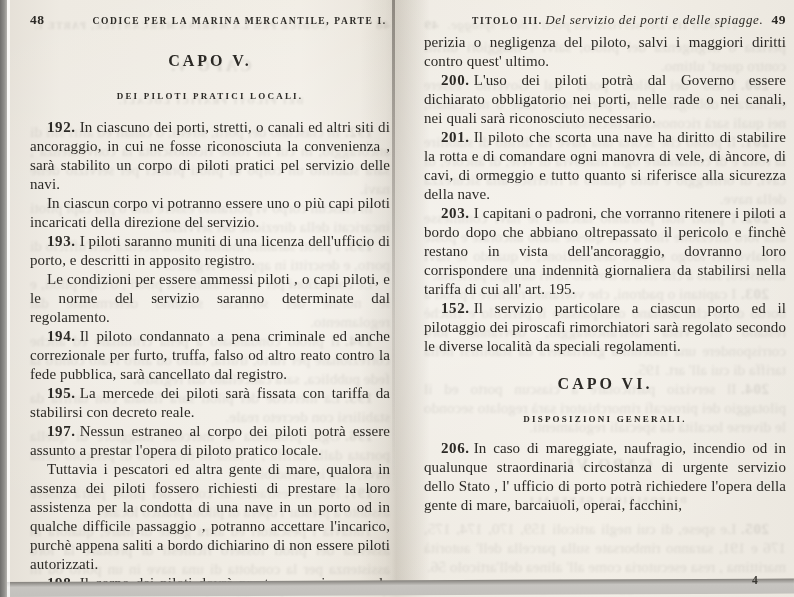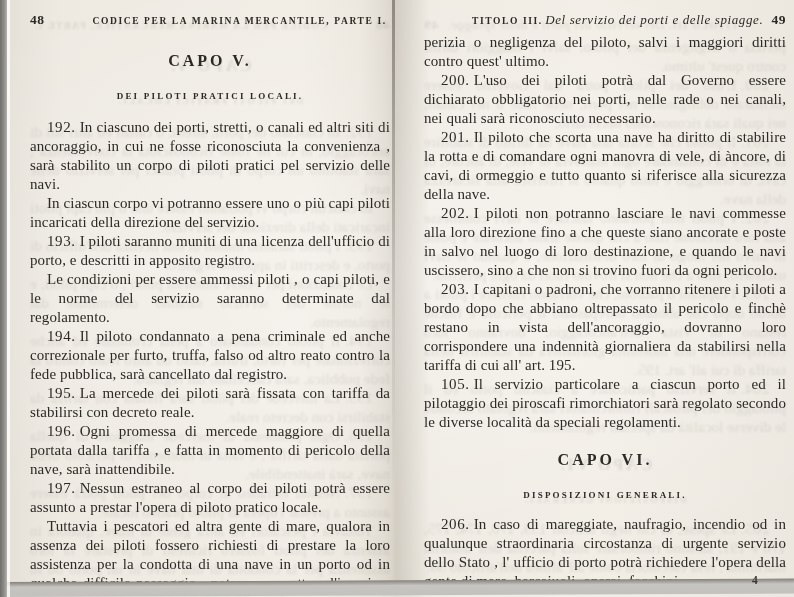--- a/index.html
+++ b/index.html
@@ -43,21 +43,21 @@
 
   .capo{ text-align:center;font-size:16px;font-weight:bold;letter-spacing:3px;margin:0;}
   .page-left .capo{margin-top:24px;}
   .section-heading{text-align:center;font-size:9px;font-weight:bold;letter-spacing:2.2px;margin:0;margin-top:21px;}
   .body-block{margin-top:17px;font-size:15px;line-height:19px;text-align:justify;letter-spacing:0.1px;}
   .page-right .body-block-top{margin-top:5px;}
   .page-right .capo{margin-top:19px;}
   .page-right .body-block-bottom{margin-top:15px;}
   .para{margin:0;text-indent:17px;}
   .para.no-indent{text-indent:0;}
-  .artnum{font-weight:normal;letter-spacing:0.6px;margin-right:4px;}
+  .artnum{font-weight:bold;letter-spacing:0.6px;margin-right:4px;}
   .artnum:empty{margin-right:0;}
   .signature-mark{position:absolute;left:752px;top:574px;z-index:6;
     font-size:11.5px;font-weight:bold;color:#3a3833;}
 </style>
 </head>
 <body>
 
 <div class="scan">
   <div class="gutter-shade"></div>
 
@@ -69,21 +69,20 @@
       </div>
       <h2 class="capo">CAPO V.</h2>
       <h3 class="section-heading">DEI PILOTI PRATICI LOCALI.</h3>
       <div class="body-block">
         <p class="para"><b class="artnum">192.</b><span>In ciascuno dei porti, stretti, o canali ed altri siti di ancoraggio, in cui ne fosse riconosciuta la convenienza , sarà stabilito un corpo di piloti pratici pel servizio delle navi.</span></p>
         <p class="para"><b class="artnum"></b><span>In ciascun corpo vi potranno essere uno o più capi piloti incaricati della direzione del servizio.</span></p>
         <p class="para"><b class="artnum">193.</b><span>I piloti saranno muniti di una licenza dell'ufficio di porto, e descritti in apposito registro.</span></p>
         <p class="para"><b class="artnum"></b><span>Le condizioni per essere ammessi piloti , o capi piloti, e le norme del servizio saranno determinate dal regolamento.</span></p>
         <p class="para"><b class="artnum">194.</b><span>Il piloto condannato a pena criminale ed anche correzionale per furto, truffa, falso od altro reato contro la fede pubblica, sarà cancellato dal registro.</span></p>
         <p class="para"><b class="artnum">195.</b><span>La mercede dei piloti sarà fissata con tariffa da stabilirsi con decreto reale.</span></p>
-        <p class="para"><b class="artnum">196.</b><span>Ogni promessa di mercede maggiore di quella portata dalla tariffa , e fatta in momento di pericolo della nave, sarà inattendibile.</span></p>
         <p class="para"><b class="artnum">197.</b><span>Nessun estraneo al corpo dei piloti potrà essere assunto a prestar l'opera di piloto pratico locale.</span></p>
         <p class="para"><b class="artnum"></b><span>Tuttavia i pescatori ed altra gente di mare, qualora in assenza dei piloti fossero richiesti di prestare la loro assistenza per la condotta di una nave in un porto od in qualche difficile passaggio , potranno accettare l'incarico, purchè appena saliti a bordo dichiarino di non essere piloti autorizzati.</span></p>
         <p class="para"><b class="artnum">198.</b><span>Il corpo dei piloti dovrà prestare cauzione per la della che sarà determinata dal regolamento.</span></p>
       </div>
     </div>
   <div class="ghost" aria-hidden="true">
       <div class="running-header">
         <b class="pagenum">48</b>
         <span class="rh-center"><span class="rh-caps">CODICE PER LA MARINA MERCANTILE, PARTE I.</span></span>
       </div>
@@ -111,23 +110,22 @@
         <span class="rh-center">
           <span class="rh-caps">TITOLO III.</span>
           <span class="rh-italic">Del servizio dei porti e delle spiagge.</span>
         </span>
         <b class="pagenum">49</b>
       </div>
       <div class="body-block body-block-top">
         <p class="para no-indent"><b class="artnum"></b><span>perizia o negligenza del piloto, salvi i maggiori diritti contro quest' ultimo.</span></p>
         <p class="para"><b class="artnum">200.</b><span>L'uso dei piloti potrà dal Governo essere dichiarato obbligatorio nei porti, nelle rade o nei canali, nei quali sarà riconosciuto necessario.</span></p>
         <p class="para"><b class="artnum">201.</b><span>Il piloto che scorta una nave ha diritto di stabilire la rotta e di comandare ogni manovra di vele, di àncore, di cavi, di ormeggio e tutto quanto si riferisce alla sicurezza della nave.</span></p>
-        <p class="para"><b class="artnum">202.</b><span>I piloti non potranno lasciare le navi commesse alla loro direzione fino a che queste siano ancorate e poste in salvo nel luogo di loro destinazione, e quando le navi uscissero, sino a che non si trovino fuori da ogni pericolo.</span></p>
         <p class="para"><b class="artnum">203.</b><span>I capitani o padroni, che vorranno ritenere i piloti a bordo dopo che abbiano oltrepassato il pericolo e finchè restano in vista dell'ancoraggio, dovranno loro corrispondere una indennità giornaliera da stabilirsi nella tariffa di cui all' art. 195.</span></p>
-        <p class="para"><b class="artnum">105.</b><span>Il servizio particolare a ciascun porto ed il pilotaggio dei piroscafi rimorchiatori sarà regolato secondo le diverse località da speciali regolamenti.</span></p>
+        <p class="para"><b class="artnum">152.</b><span>Il servizio particolare a ciascun porto ed il pilotaggio dei piroscafi rimorchiatori sarà regolato secondo le diverse località da speciali regolamenti.</span></p>
       </div>
       <h2 class="capo">CAPO VI.</h2>
       <h3 class="section-heading">DISPOSIZIONI GENERALI.</h3>
       <div class="body-block body-block-bottom">
         <p class="para"><b class="artnum">206.</b><span>In caso di mareggiate, naufragio, incendio od in qualunque straordinaria circostanza di urgente servizio dello Stato , l' ufficio di porto potrà richiedere l'opera della gente di mare, barcaiuoli, operai, facchini,</span></p>
       </div>
     </div>
   <div class="ghost" aria-hidden="true">
       <div class="running-header">
         <span class="rh-center">

